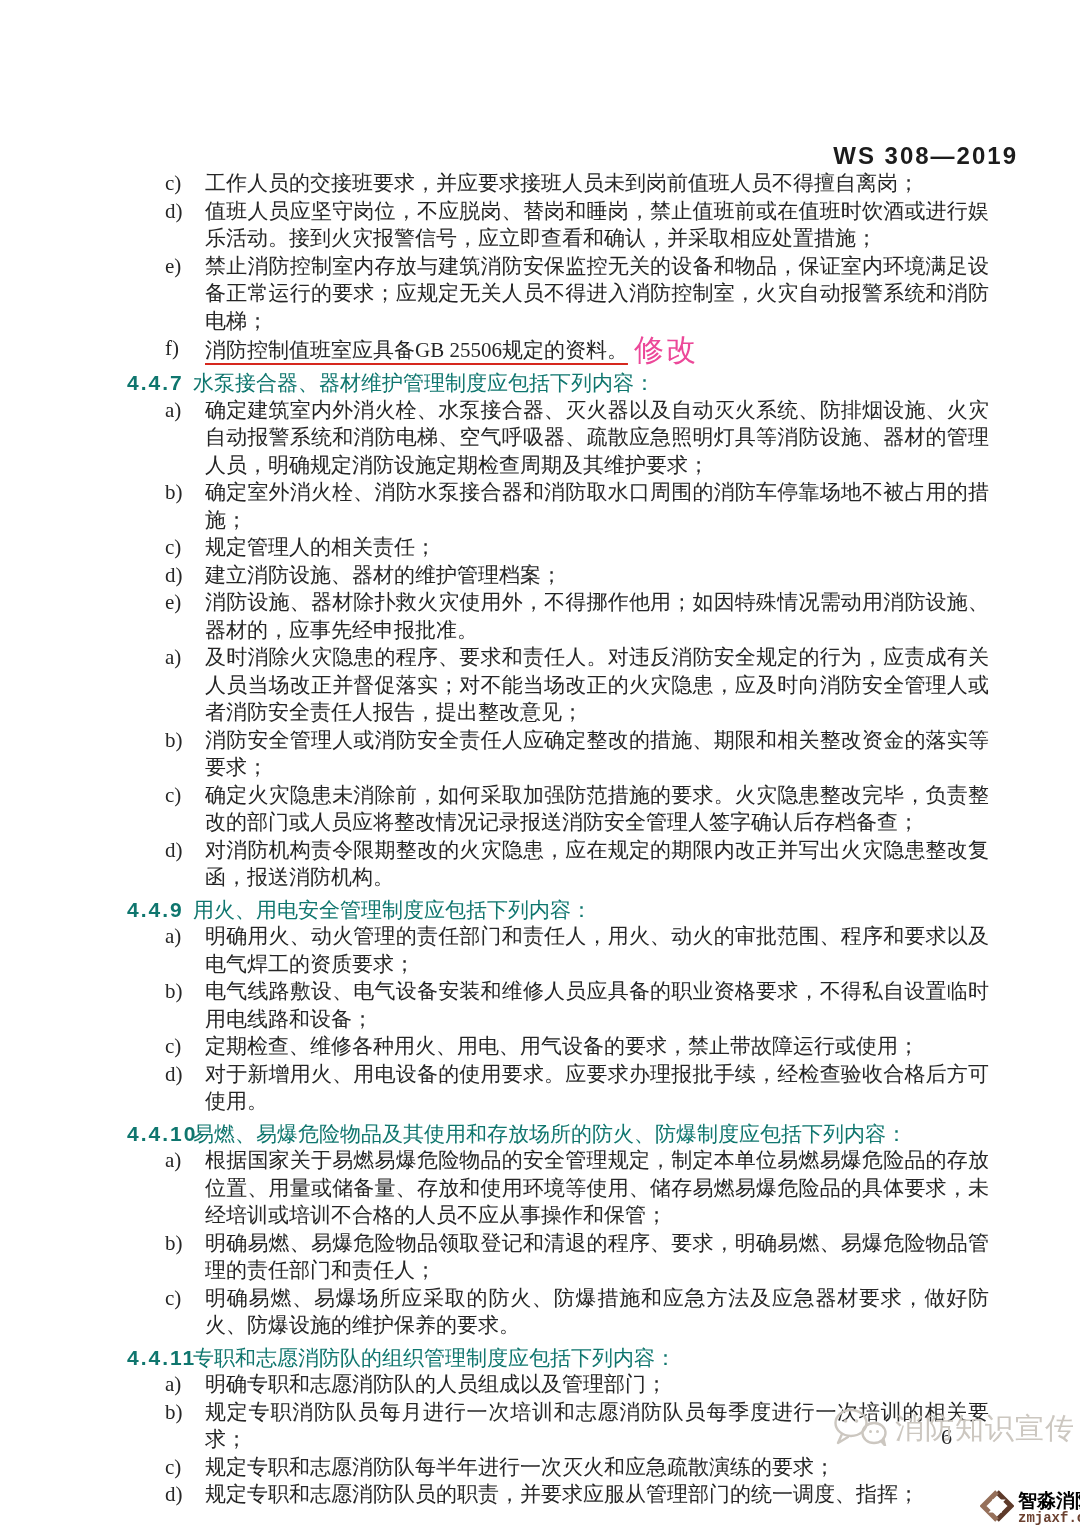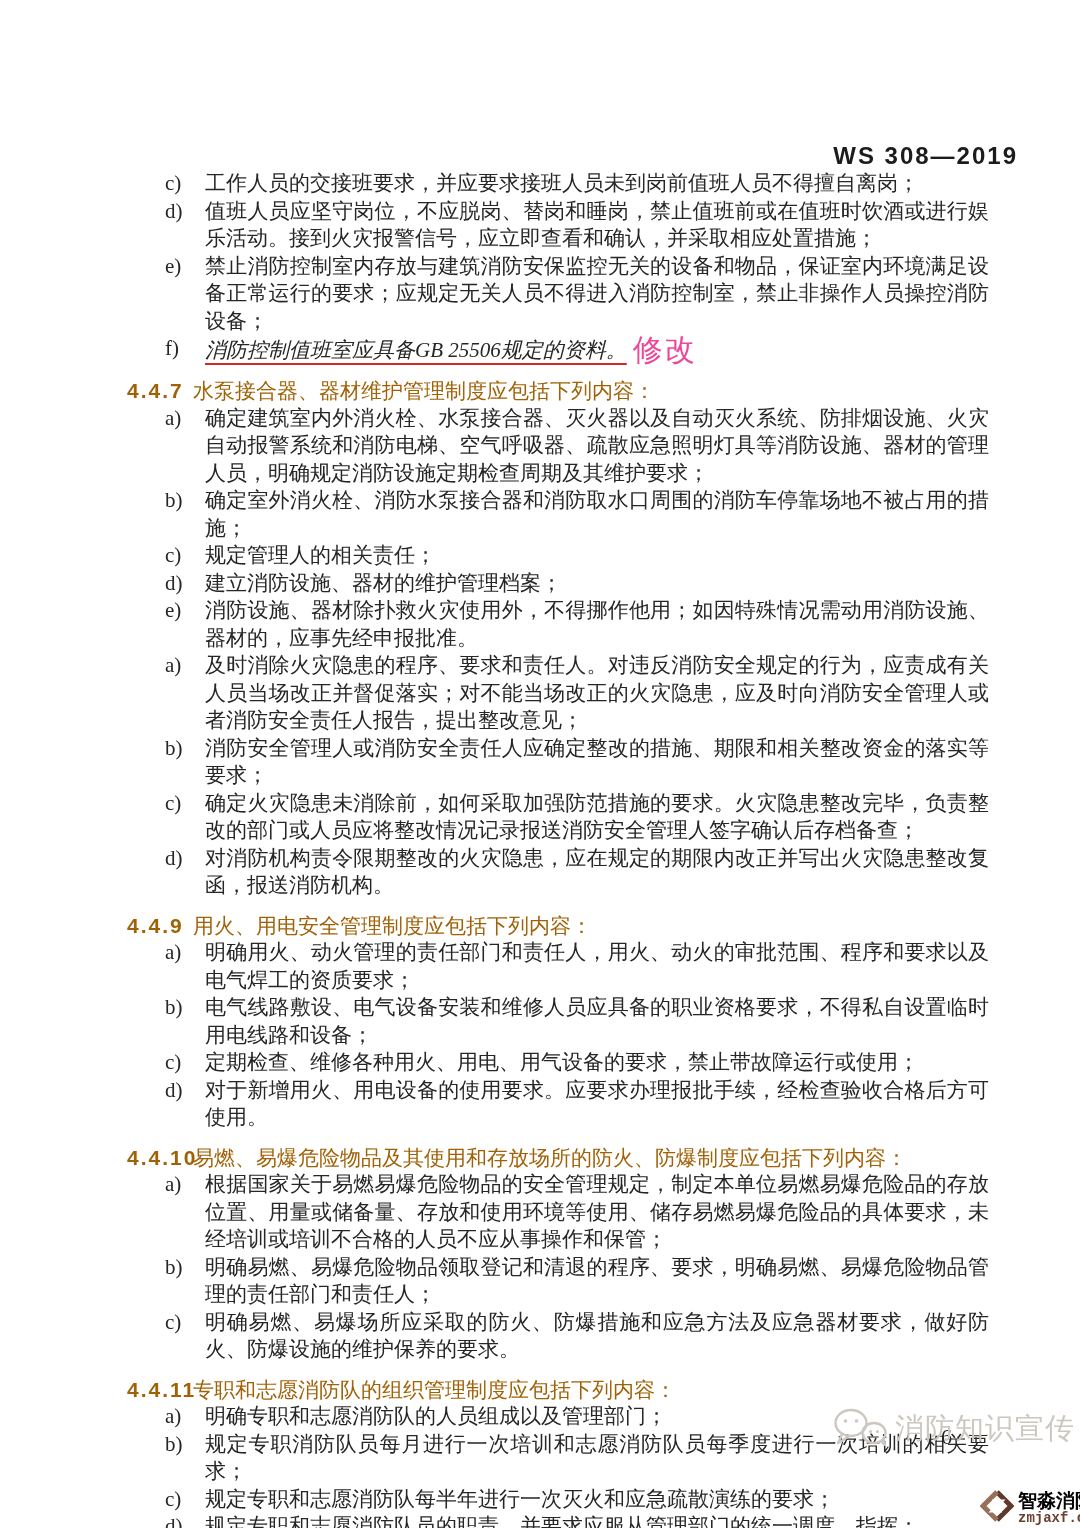--- a/index.html
+++ b/index.html
@@ -21,34 +21,33 @@
     color:#1c1c1c;
   }
   main.doc-body {
     position:absolute; left:127px; top:170px; width:862px;
     font-size:21px; line-height:27.5px;
   }
   .section { margin:0; }
   .heading {
     display:flex;
     font-family:"Liberation Sans","DejaVu Sans",sans-serif;
-    color:#a16207;
-    margin-top:12px;
+    color:#0f766e;
+    margin-top:4px;
   }
   .sec-num { flex:none; width:66px; letter-spacing:2px; font-weight:600; }
   .sec-title { flex:1; }
   .item { display:flex; padding-left:38px; }
   .marker { flex:none; width:40px; }
   .text { flex:1; text-align:justify; }
   .u-red {
     text-decoration:underline;
     text-decoration-color:#d6281e;
     text-decoration-thickness:2px;
     text-underline-offset:6px;
-    font-style:italic;
   }
   .annotation {
     color:#ec4899;
     font-size:30px;
     line-height:1;
     margin-left:6px;
     vertical-align:-3px;
     letter-spacing:2px;
   }
   .page-number {
@@ -93,21 +92,21 @@
         <div class="item">
           <span class="marker">c)</span>
           <span class="text">工作人员的交接班要求，并应要求接班人员未到岗前值班人员不得擅自离岗；</span>
         </div>
         <div class="item">
           <span class="marker">d)</span>
           <span class="text">值班人员应坚守岗位，不应脱岗、替岗和睡岗，禁止值班前或在值班时饮酒或进行娱乐活动。接到火灾报警信号，应立即查看和确认，并采取相应处置措施；</span>
         </div>
         <div class="item">
           <span class="marker">e)</span>
-          <span class="text">禁止消防控制室内存放与建筑消防安保监控无关的设备和物品，保证室内环境满足设备正常运行的要求；应规定无关人员不得进入消防控制室，禁止非操作人员操控消防设备；</span>
+          <span class="text">禁止消防控制室内存放与建筑消防安保监控无关的设备和物品，保证室内环境满足设备正常运行的要求；应规定无关人员不得进入消防控制室，火灾自动报警系统和消防电梯；</span>
         </div>
         <div class="item">
           <span class="marker">f)</span>
           <span class="text"><span class="u-red">消防控制值班室应具备GB 25506规定的资料。</span><span class="annotation">修改</span></span>
         </div>
       </div>
       <div class="section">
         <div class="heading">
           <span class="sec-num">4.4.7</span>
           <span class="sec-title">水泵接合器、器材维护管理制度应包括下列内容：</span>

